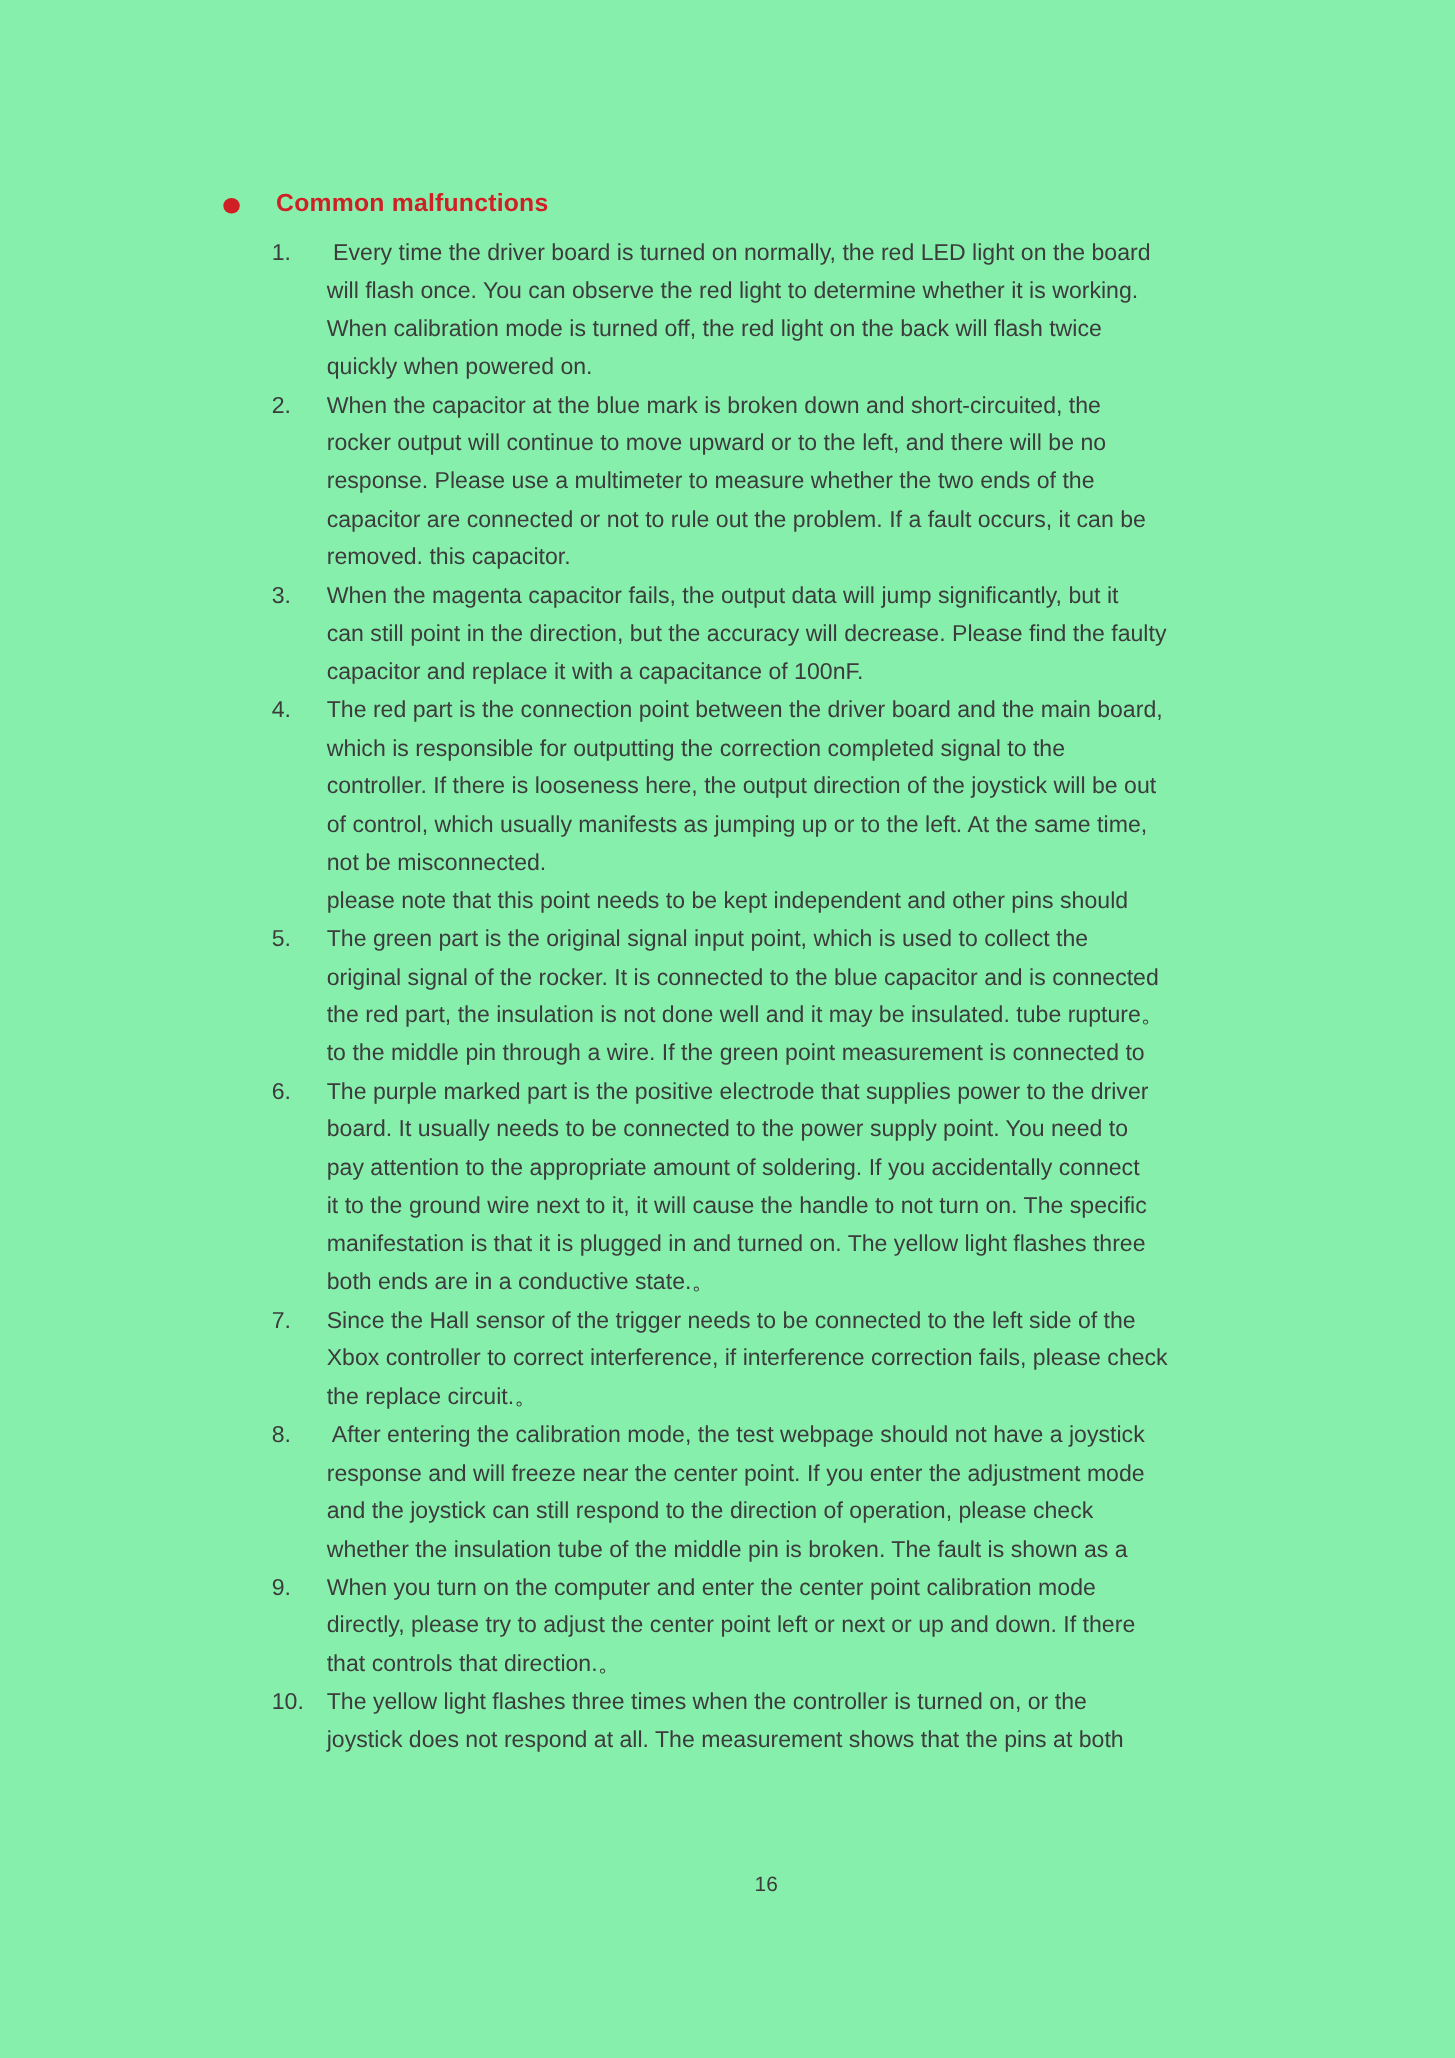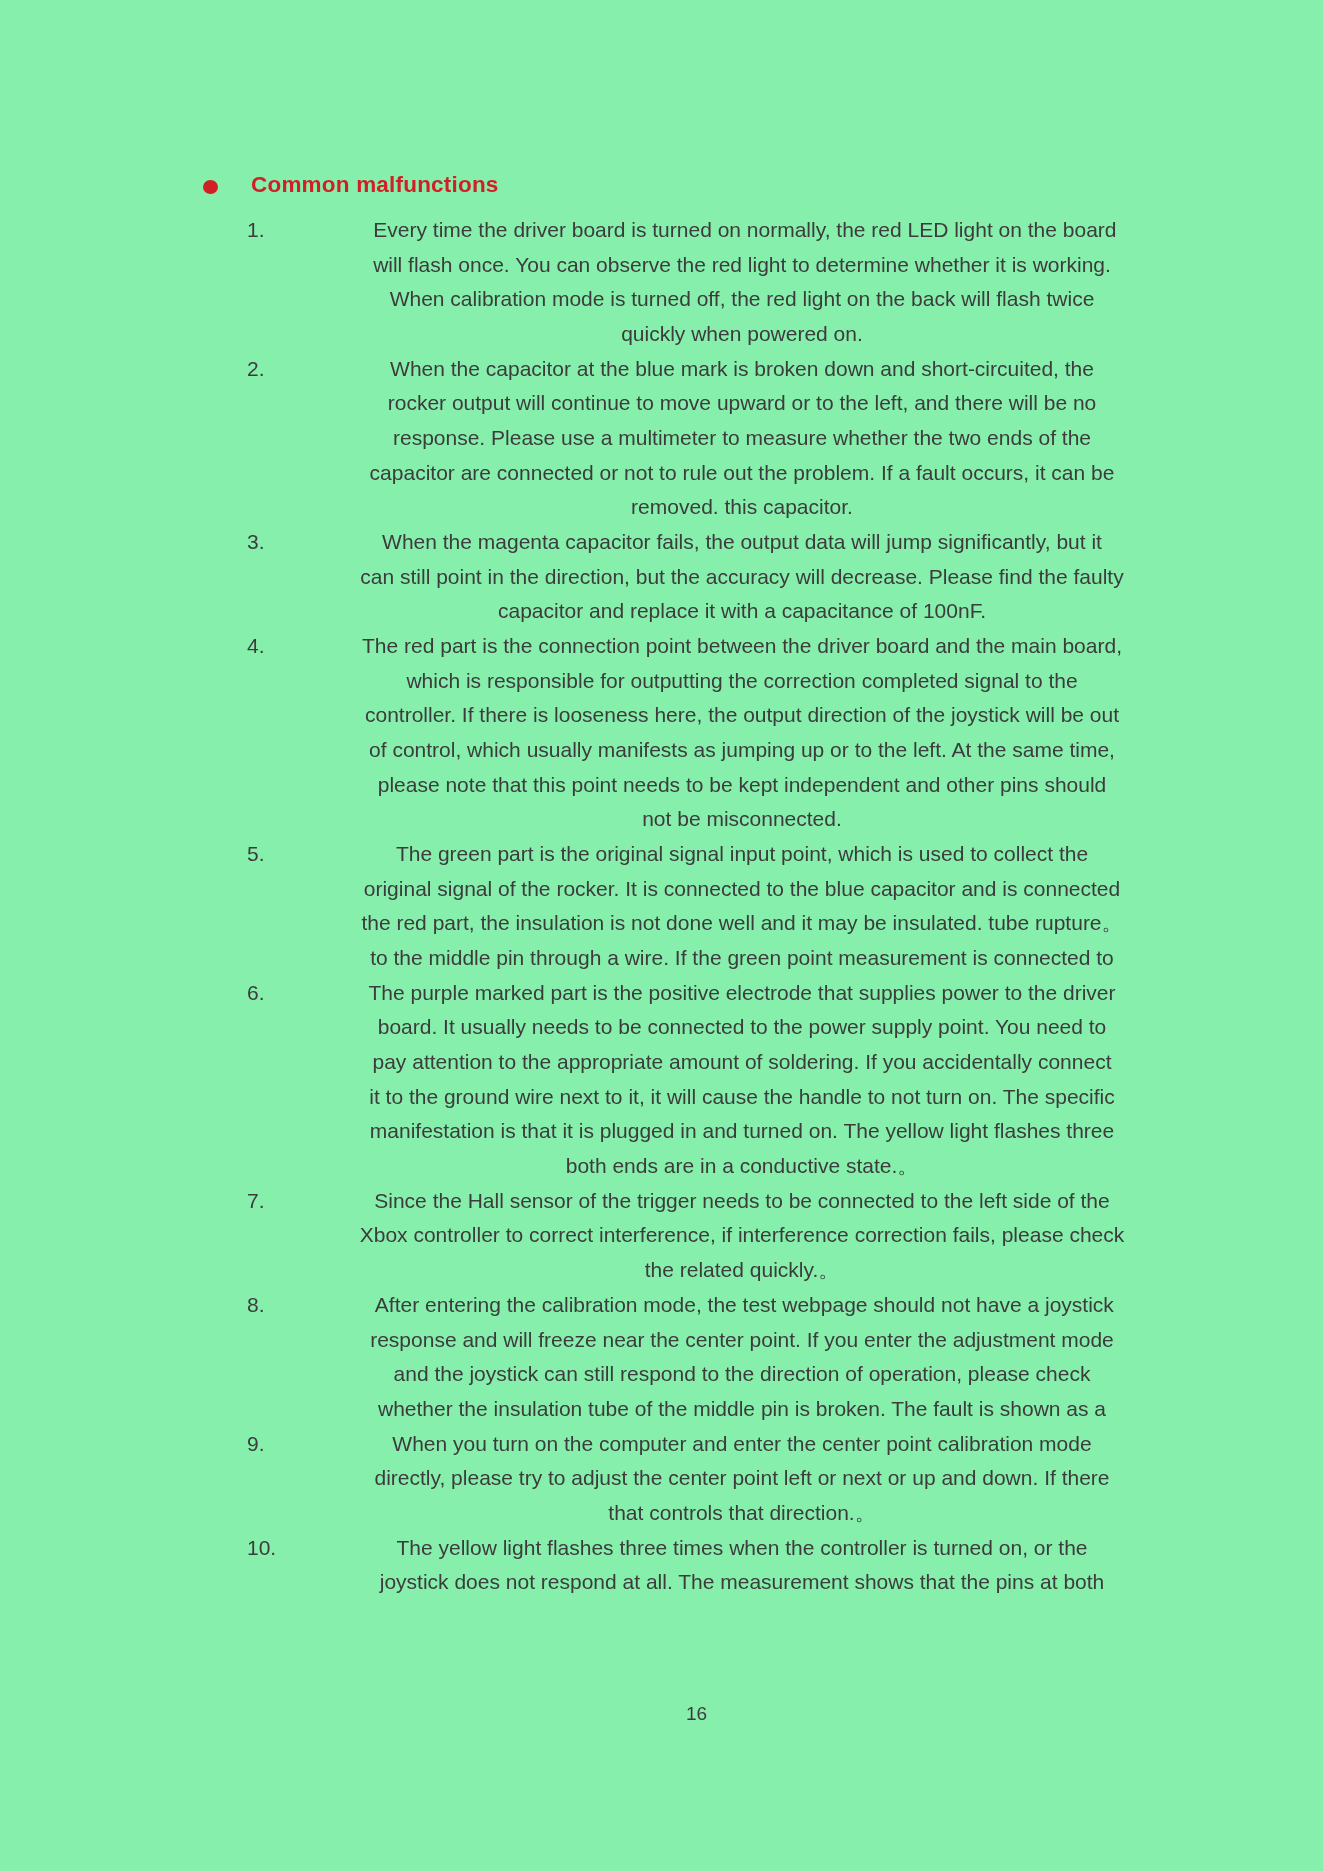--- a/index.html
+++ b/index.html
@@ -53,21 +53,20 @@
     line-height: 34.67px;
     white-space: pre;
   }
   .item-lines {
     flex: 1 1 auto;
     min-width: 0;
   }
   .text-line {
     line-height: 34.67px;
     white-space: pre;
-    text-align: center;
   }
   .page-number {
     position: absolute;
     left: 0;
     top: 1703px;
     width: 100%;
     text-align: center;
     font-size: 19px;
     color: #3c3c3c;
     margin-left: 12px;
@@ -107,22 +106,22 @@
           <div class="text-line">capacitor and replace it with a capacitance of 100nF.</div>
         </div>
       </div>
       <div class="item-row">
         <div class="item-number">4.</div>
         <div class="item-lines">
           <div class="text-line">The red part is the connection point between the driver board and the main board,</div>
           <div class="text-line">which is responsible for outputting the correction completed signal to the</div>
           <div class="text-line">controller. If there is looseness here, the output direction of the joystick will be out</div>
           <div class="text-line">of control, which usually manifests as jumping up or to the left. At the same time,</div>
+          <div class="text-line">not be misconnected.</div>
           <div class="text-line">please note that this point needs to be kept independent and other pins should</div>
-          <div class="text-line">not be misconnected.</div>
         </div>
       </div>
       <div class="item-row">
         <div class="item-number">5.</div>
         <div class="item-lines">
           <div class="text-line">The green part is the original signal input point, which is used to collect the</div>
           <div class="text-line">original signal of the rocker. It is connected to the blue capacitor and is connected</div>
           <div class="text-line">the red part, the insulation is not done well and it may be insulated. tube rupture。</div>
           <div class="text-line">to the middle pin through a wire. If the green point measurement is connected to</div>
         </div>
@@ -136,21 +135,21 @@
           <div class="text-line">it to the ground wire next to it, it will cause the handle to not turn on. The specific</div>
           <div class="text-line">manifestation is that it is plugged in and turned on. The yellow light flashes three</div>
           <div class="text-line">both ends are in a conductive state.。</div>
         </div>
       </div>
       <div class="item-row">
         <div class="item-number">7.</div>
         <div class="item-lines">
           <div class="text-line">Since the Hall sensor of the trigger needs to be connected to the left side of the</div>
           <div class="text-line">Xbox controller to correct interference, if interference correction fails, please check</div>
-          <div class="text-line">the related quickly.。</div>
+          <div class="text-line">the replace circuit.。</div>
         </div>
       </div>
       <div class="item-row">
         <div class="item-number">8.</div>
         <div class="item-lines">
           <div class="text-line"> After entering the calibration mode, the test webpage should not have a joystick</div>
           <div class="text-line">response and will freeze near the center point. If you enter the adjustment mode</div>
           <div class="text-line">and the joystick can still respond to the direction of operation, please check</div>
           <div class="text-line">whether the insulation tube of the middle pin is broken. The fault is shown as a</div>
         </div>

